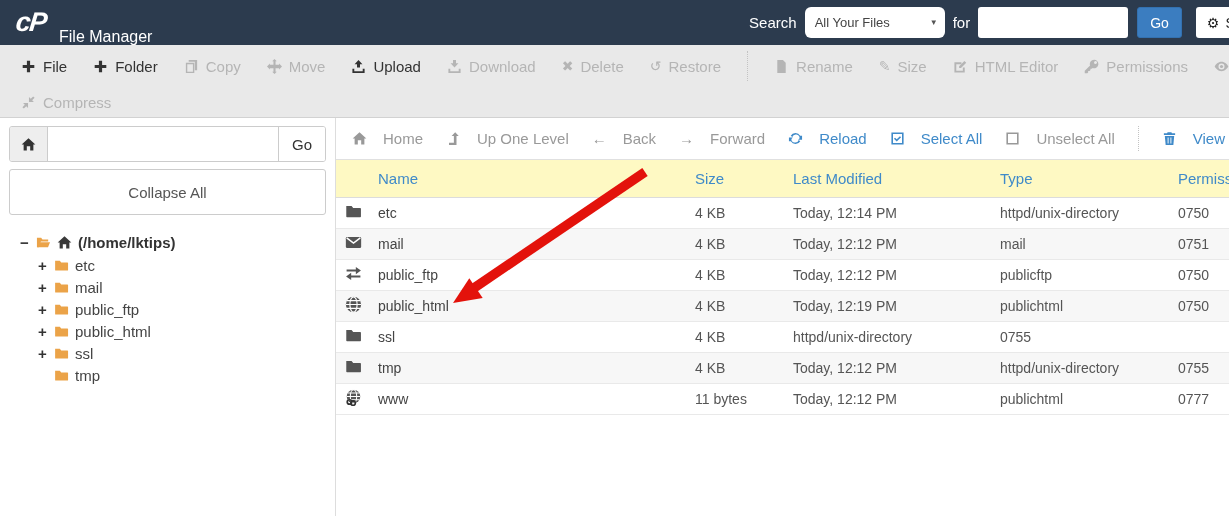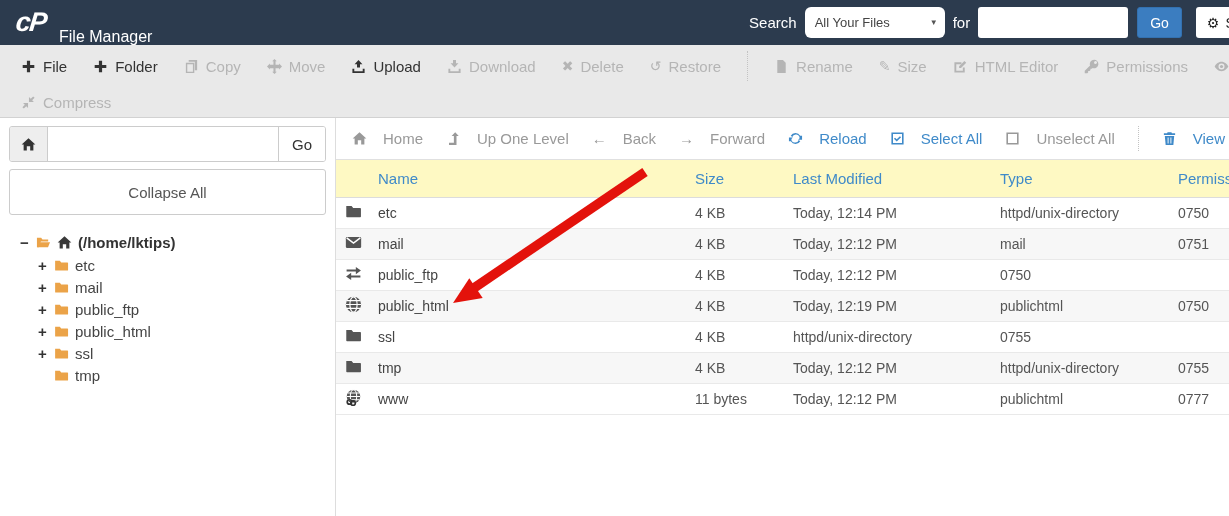--- a/index.html
+++ b/index.html
@@ -466,20 +466,21 @@
           <div class="trow grid-cols">
             <span class="cell icon-cell"><span class="icon">
                 <svg viewBox="0 0 16 16">
                   <path d="M1.5 4.2h8.7V1.8L15 5.2l-4.8 3.4V6.2H1.5z"></path>
                   <path d="M14.5 11.8H5.8v2.4L1 10.8l4.8-3.4v2.4h8.7z"></path>
                 </svg>
               </span></span>
             <span class="cell name-cell">public_ftp</span>
             <span class="cell">4 KB</span>
             <span class="cell">Today, 12:12 PM</span>
+            <span class="cell">publicftp</span>
             <span class="cell">0750</span>
           </div>
 
           <div class="trow grid-cols">
             <span class="cell icon-cell"><span class="icon">
                 <svg viewBox="0 0 16 16">
                   <circle cx="8" cy="8" r="7.2"></circle>
                   <g fill="none" stroke="#fff" stroke-width="1.1">
                     <ellipse cx="8" cy="8" rx="3.4" ry="7.2"></ellipse>
                     <path d="M.8 8h14.4M1.8 4.4h12.4M1.8 11.6h12.4"></path>

